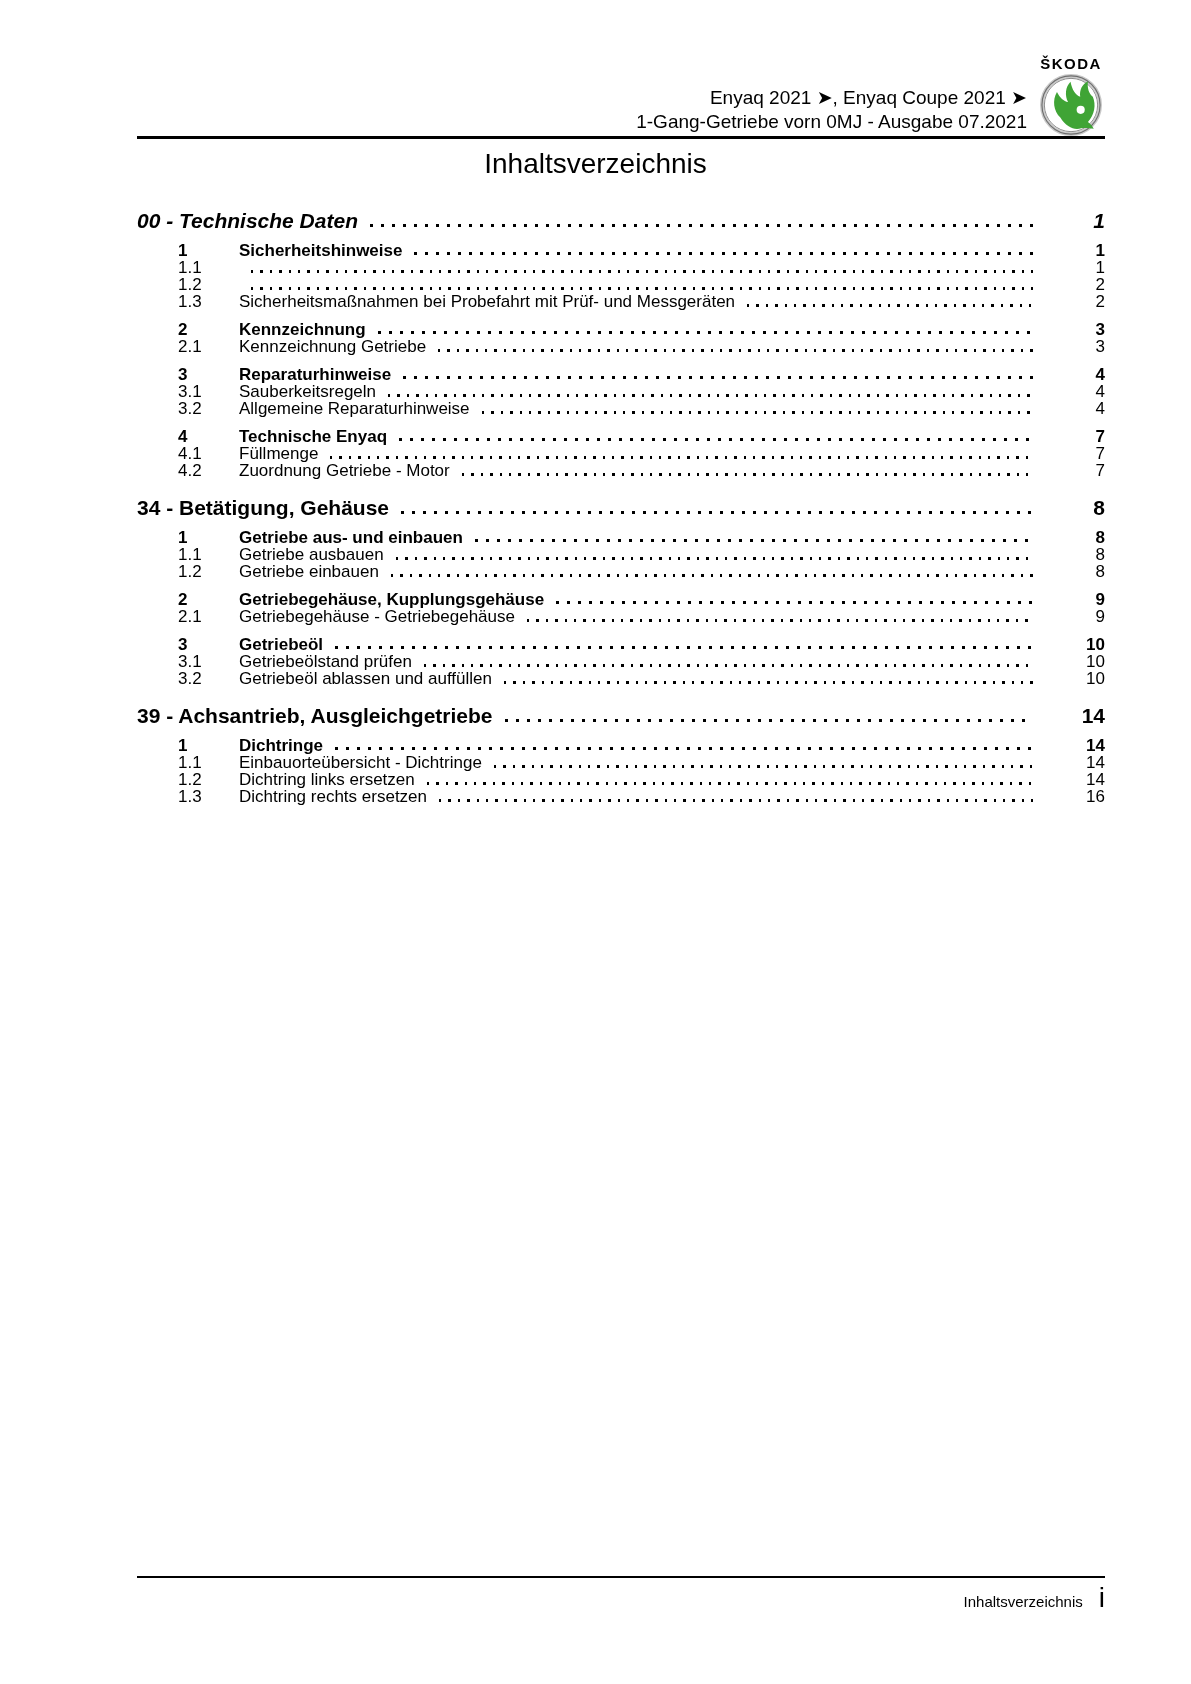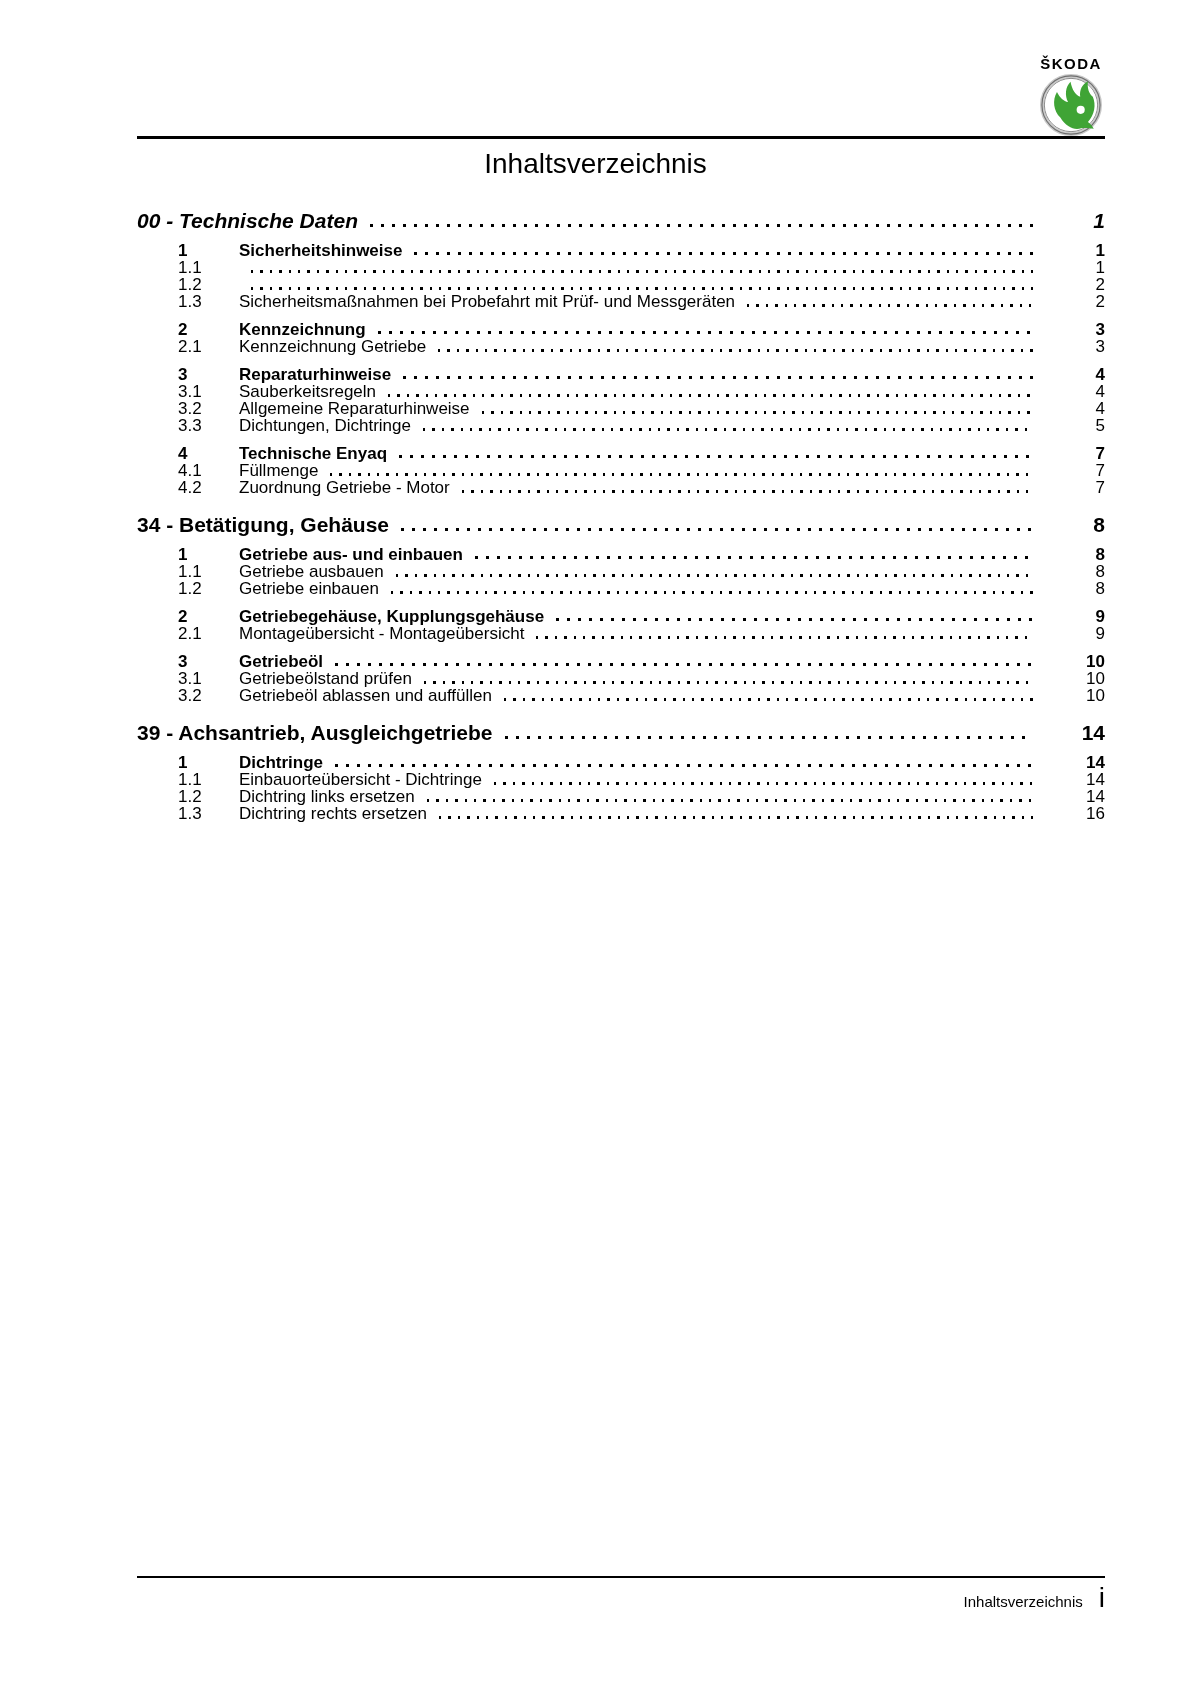--- a/index.html
+++ b/index.html
@@ -71,20 +71,24 @@
     display:flex; align-items:baseline; gap:16px;
   }
   .footer-label { font-size:15px; }
   .footer-page { font-size:28px; line-height:28px; }
 </style>
 </head>
 <body>
 
 <div class="page">
 
+  <div class="header-text">
+    <div>Enyaq 2021 ➤, Enyaq Coupe 2021 ➤</div>
+    <div>1-Gang-Getriebe vorn 0MJ - Ausgabe 07.2021</div>
+  </div>
 
   <div class="logo">
     <div class="logo-word">ŠKODA</div>
     <svg width="62" height="62" viewBox="0 0 64 64">
       <circle cx="32" cy="32" r="30" fill="#ffffff" stroke="#c9c9c9" stroke-width="4"></circle>
       <circle cx="32" cy="32" r="30" fill="none" stroke="#6e6e6e" stroke-width="1.2"></circle>
       <circle cx="32" cy="32" r="27.5" fill="none" stroke="#8a8a8a" stroke-width="1"></circle>
       <path fill="#3fa435" d="M 21 45
            C 14 38 12.5 27 17.5 18.5
            C 20.5 24.5 24.5 28 29 29
@@ -155,26 +159,20 @@
         <span class="entry-title">Sauberkeitsregeln</span>
         <span class="leader"></span>
         <span class="page-num">4</span>
       </div>
       <div class="entry-row">
         <span class="entry-num">3.2</span>
         <span class="entry-title">Allgemeine Reparaturhinweise</span>
         <span class="leader"></span>
         <span class="page-num">4</span>
       </div>
-      <div class="entry-row">
-        <span class="entry-num">3.3</span>
-        <span class="entry-title">Dichtungen, Dichtringe</span>
-        <span class="leader"></span>
-        <span class="page-num">5</span>
-      </div>
       <div class="entry-row bold">
         <span class="entry-num">4</span>
         <span class="entry-title">Technische Enyaq</span>
         <span class="leader"></span>
         <span class="page-num">7</span>
       </div>
       <div class="entry-row">
         <span class="entry-num">4.1</span>
         <span class="entry-title">Füllmenge</span>
         <span class="leader"></span>
@@ -210,21 +208,21 @@
         <span class="page-num">8</span>
       </div>
       <div class="entry-row bold">
         <span class="entry-num">2</span>
         <span class="entry-title">Getriebegehäuse, Kupplungsgehäuse</span>
         <span class="leader"></span>
         <span class="page-num">9</span>
       </div>
       <div class="entry-row">
         <span class="entry-num">2.1</span>
-        <span class="entry-title">Montageübersicht - Montageübersicht</span>
+        <span class="entry-title">Getriebegehäuse - Getriebegehäuse</span>
         <span class="leader"></span>
         <span class="page-num">9</span>
       </div>
       <div class="entry-row bold">
         <span class="entry-num">3</span>
         <span class="entry-title">Getriebeöl</span>
         <span class="leader"></span>
         <span class="page-num">10</span>
       </div>
       <div class="entry-row">

